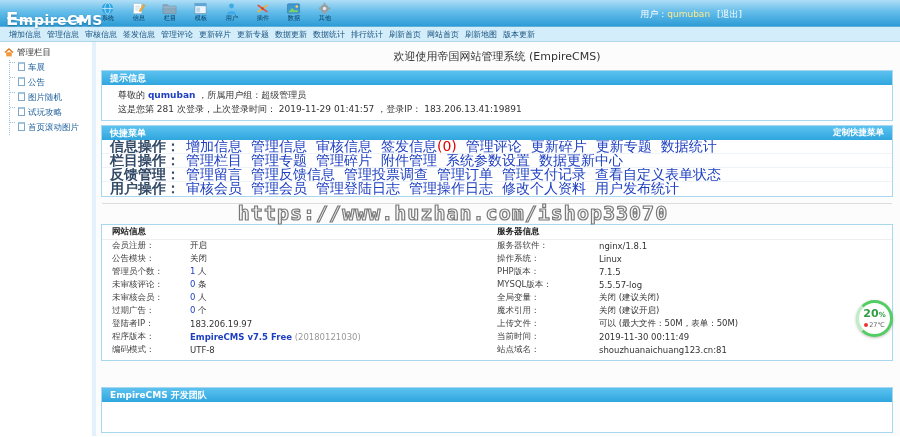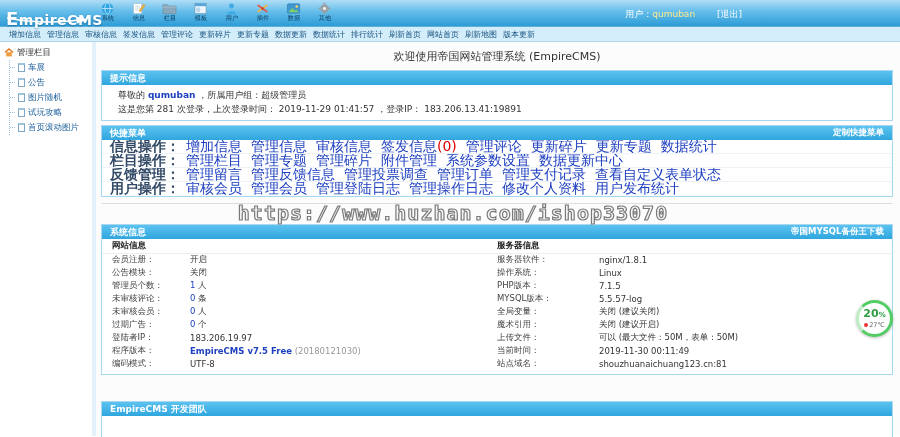--- a/index.html
+++ b/index.html
@@ -18,33 +18,33 @@
   .logo { width:92px; position:relative; color:#fff; padding:8px 0 0 6px; }
   .logo-text { font-size:14px; font-weight:bold; letter-spacing:.5px; text-shadow:0 1px 2px rgba(0,60,100,.45); }
   .logo-E { font-size:18px; }
   .logo-arrow { position:absolute; left:6px; bottom:1px; }
   .topnav { display:flex; padding-top:1px; }
   .navitem { width:31px; display:flex; flex-direction:column; align-items:center; text-decoration:none; cursor:pointer; }
   .nico { height:14px; display:flex; align-items:center; }
   .nlabel { font-size:7px; line-height:9px; color:#073d61; white-space:nowrap; transform:scale(.88); transform-origin:center top; }
   .userinfo { position:absolute; right:158px; top:8px; color:#fff; font-size:9px; white-space:nowrap; }
   .uname { color:#ffe98c; }
-  .logout { color:#fff; text-decoration:none; margin-left:19px; cursor:pointer; }
+  .logout { color:#fff; text-decoration:none; margin-left:4px; cursor:pointer; }
   
   .quickbar {
     height:15px; background:#d3edfb; border-bottom:1px solid #b0d6ea;
     display:flex; align-items:center; padding-left:9px; gap:6px; overflow:hidden;
   }
   .quick-link { font-size:8px; color:#17527e; text-decoration:none; white-space:nowrap; }
   
   .content { display:flex; height:394px; }
   .sidebar { width:96px; background:#fff; border-right:4px solid #e3f1fa; padding:5px 1px 0 4px; }
   .tree-root { display:flex; align-items:center; gap:3px; font-size:8.5px; color:#333; cursor:pointer; }
   .tree { list-style:none; margin:1px 0 0 5px; border-left:1px dotted #9fc0d8; }
-  .tree li { display:flex; align-items:center; gap:3px; font-size:8.5px; color:#1b5e9b; padding:1.5px 0; cursor:pointer; white-space:nowrap; }
+  .tree li { display:flex; gap:3px; font-size:8.5px; color:#1b5e9b; padding:1.5px 0; cursor:pointer; white-space:nowrap; }
   .tree li::before { content:""; width:5px; border-top:1px dotted #9fc0d8; flex:none; }
   .doc-icon { width:7px; height:9px; background:#fff; border:1px solid #7fa8c8; border-top:2px solid #9fc4de; flex:none; }
   .main { flex:1; background:#fcfcfc; padding:3px 7px 0 5px; position:relative; }
   .welcome { text-align:center; font-size:11px; font-weight:normal; color:#333; padding:4px 0 6px; }
   
   .panel { border:1px solid #a8d8f0; background:#fff; margin-bottom:4px; }
   .panel-h {
     height:14px; background:linear-gradient(#5cc2f0,#2fa6de); color:#fff;
     font-size:9px; font-weight:bold; display:flex; align-items:center;
     justify-content:space-between; padding:0 8px;
@@ -298,24 +298,20 @@
             <a class="qm-link">管理操作日志</a>
             <a class="qm-link">修改个人资料</a>
             <a class="qm-link">用户发布统计</a>
           </div>
         </div>
     </section>
 
     <div class="divider"></div>
 
     <section class="panel">
-      <div class="panel-h">
-        <span>系统信息</span>
-        <a class="h-link">帝国MYSQL备份王下载</a>
-      </div>
       <div class="sys-b">
         <table>
           <colgroup>
               <col style="width:88px">
               <col style="width:297px">
               <col style="width:112px">
               <col>
             </colgroup>
           <tbody id="systable">
               <tr class="sub">

